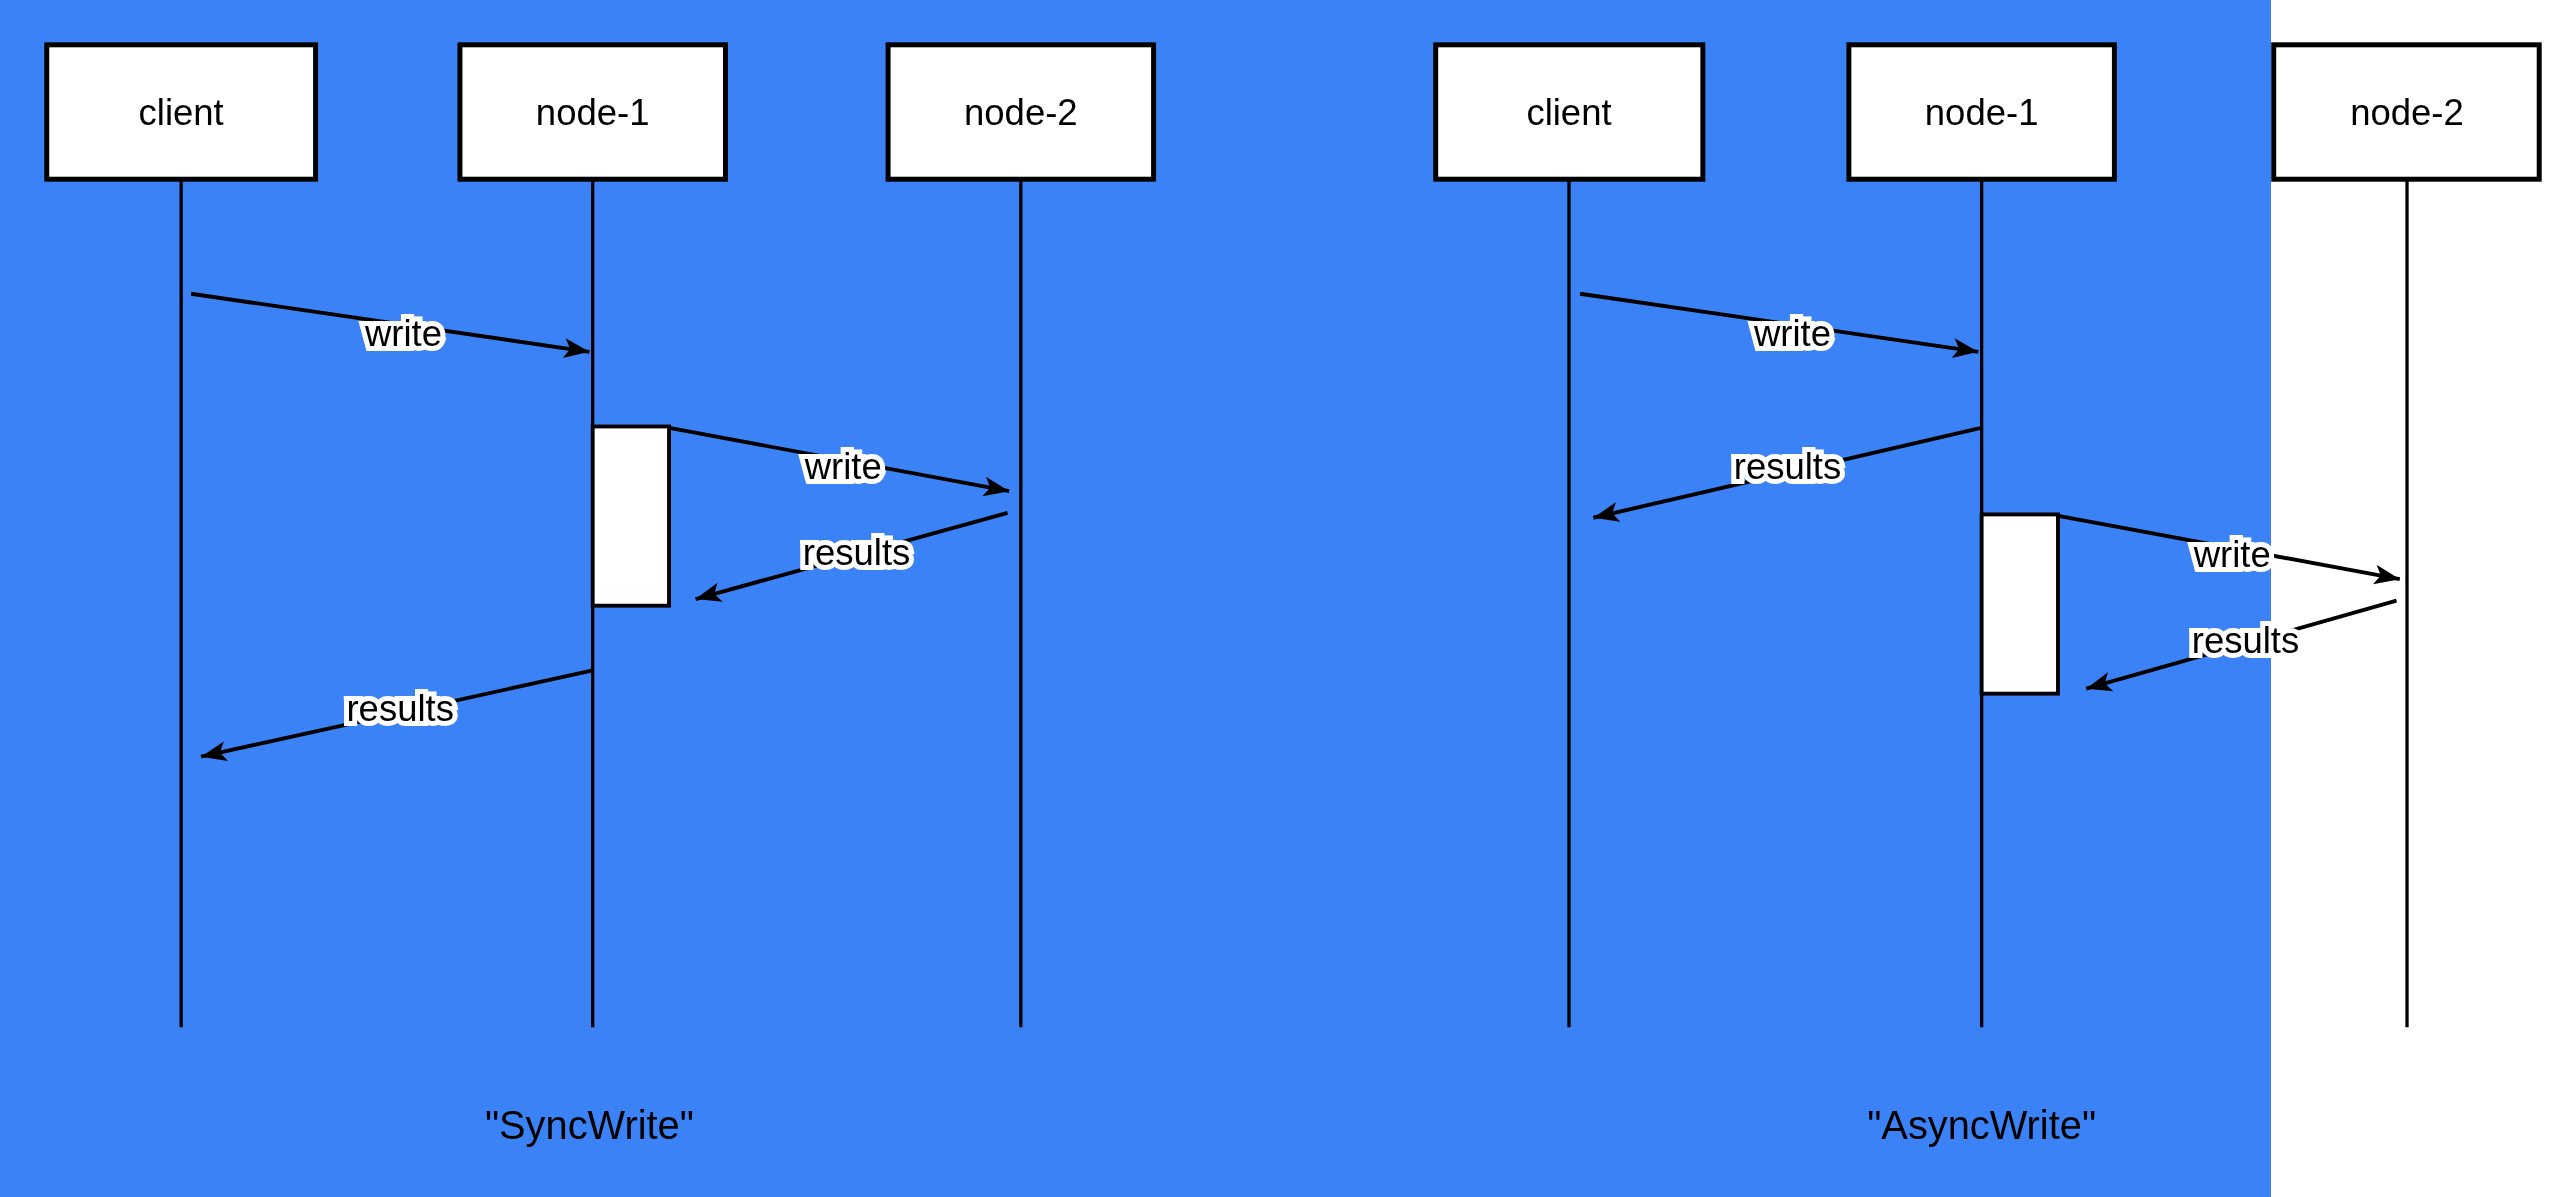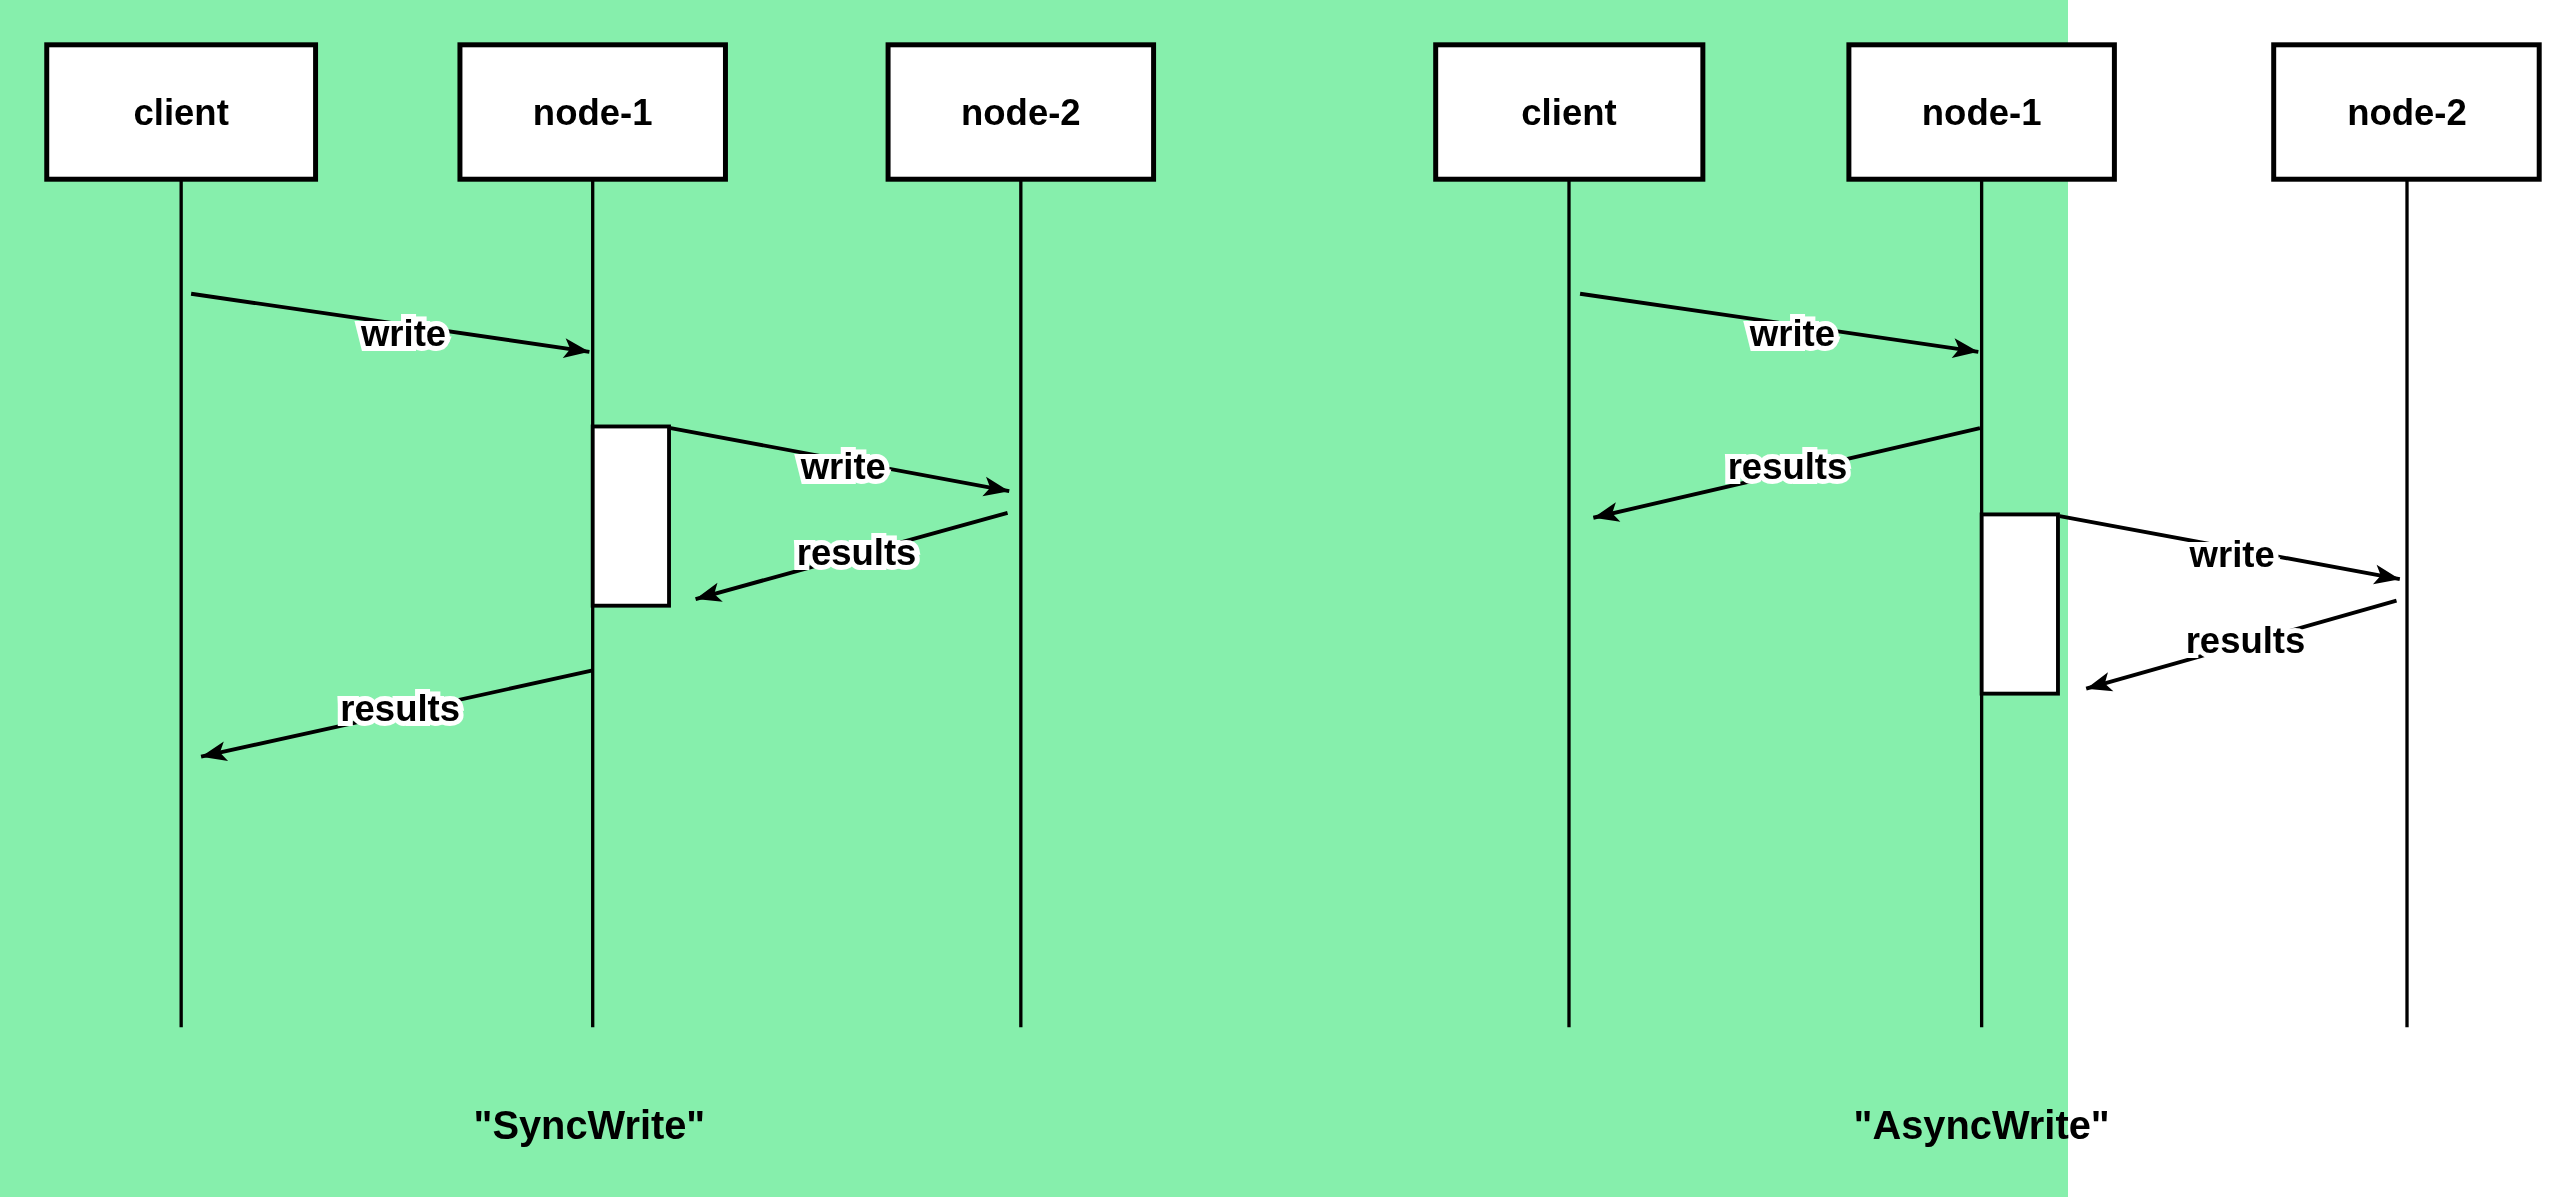--- a/index.html
+++ b/index.html
@@ -4,24 +4,23 @@
 <style>
   html, body {
     margin: 0;
     padding: 0;
     background: #ffffff;
     width: 2576px;
     height: 1197px;
     overflow: hidden;
   }
   #canvas-wrap {
-    width: 2068px;
+    width: 2271px;
     height: 1197px;
-    background: #86efac;
-    font-weight: bold;
+    background: #3b82f6;
   }
   svg {
     display: block;
     font-family: "Liberation Sans", sans-serif;
   }
   .actor-box {
     fill: #ffffff;
     stroke: #000000;
     stroke-width: 9;
   }

